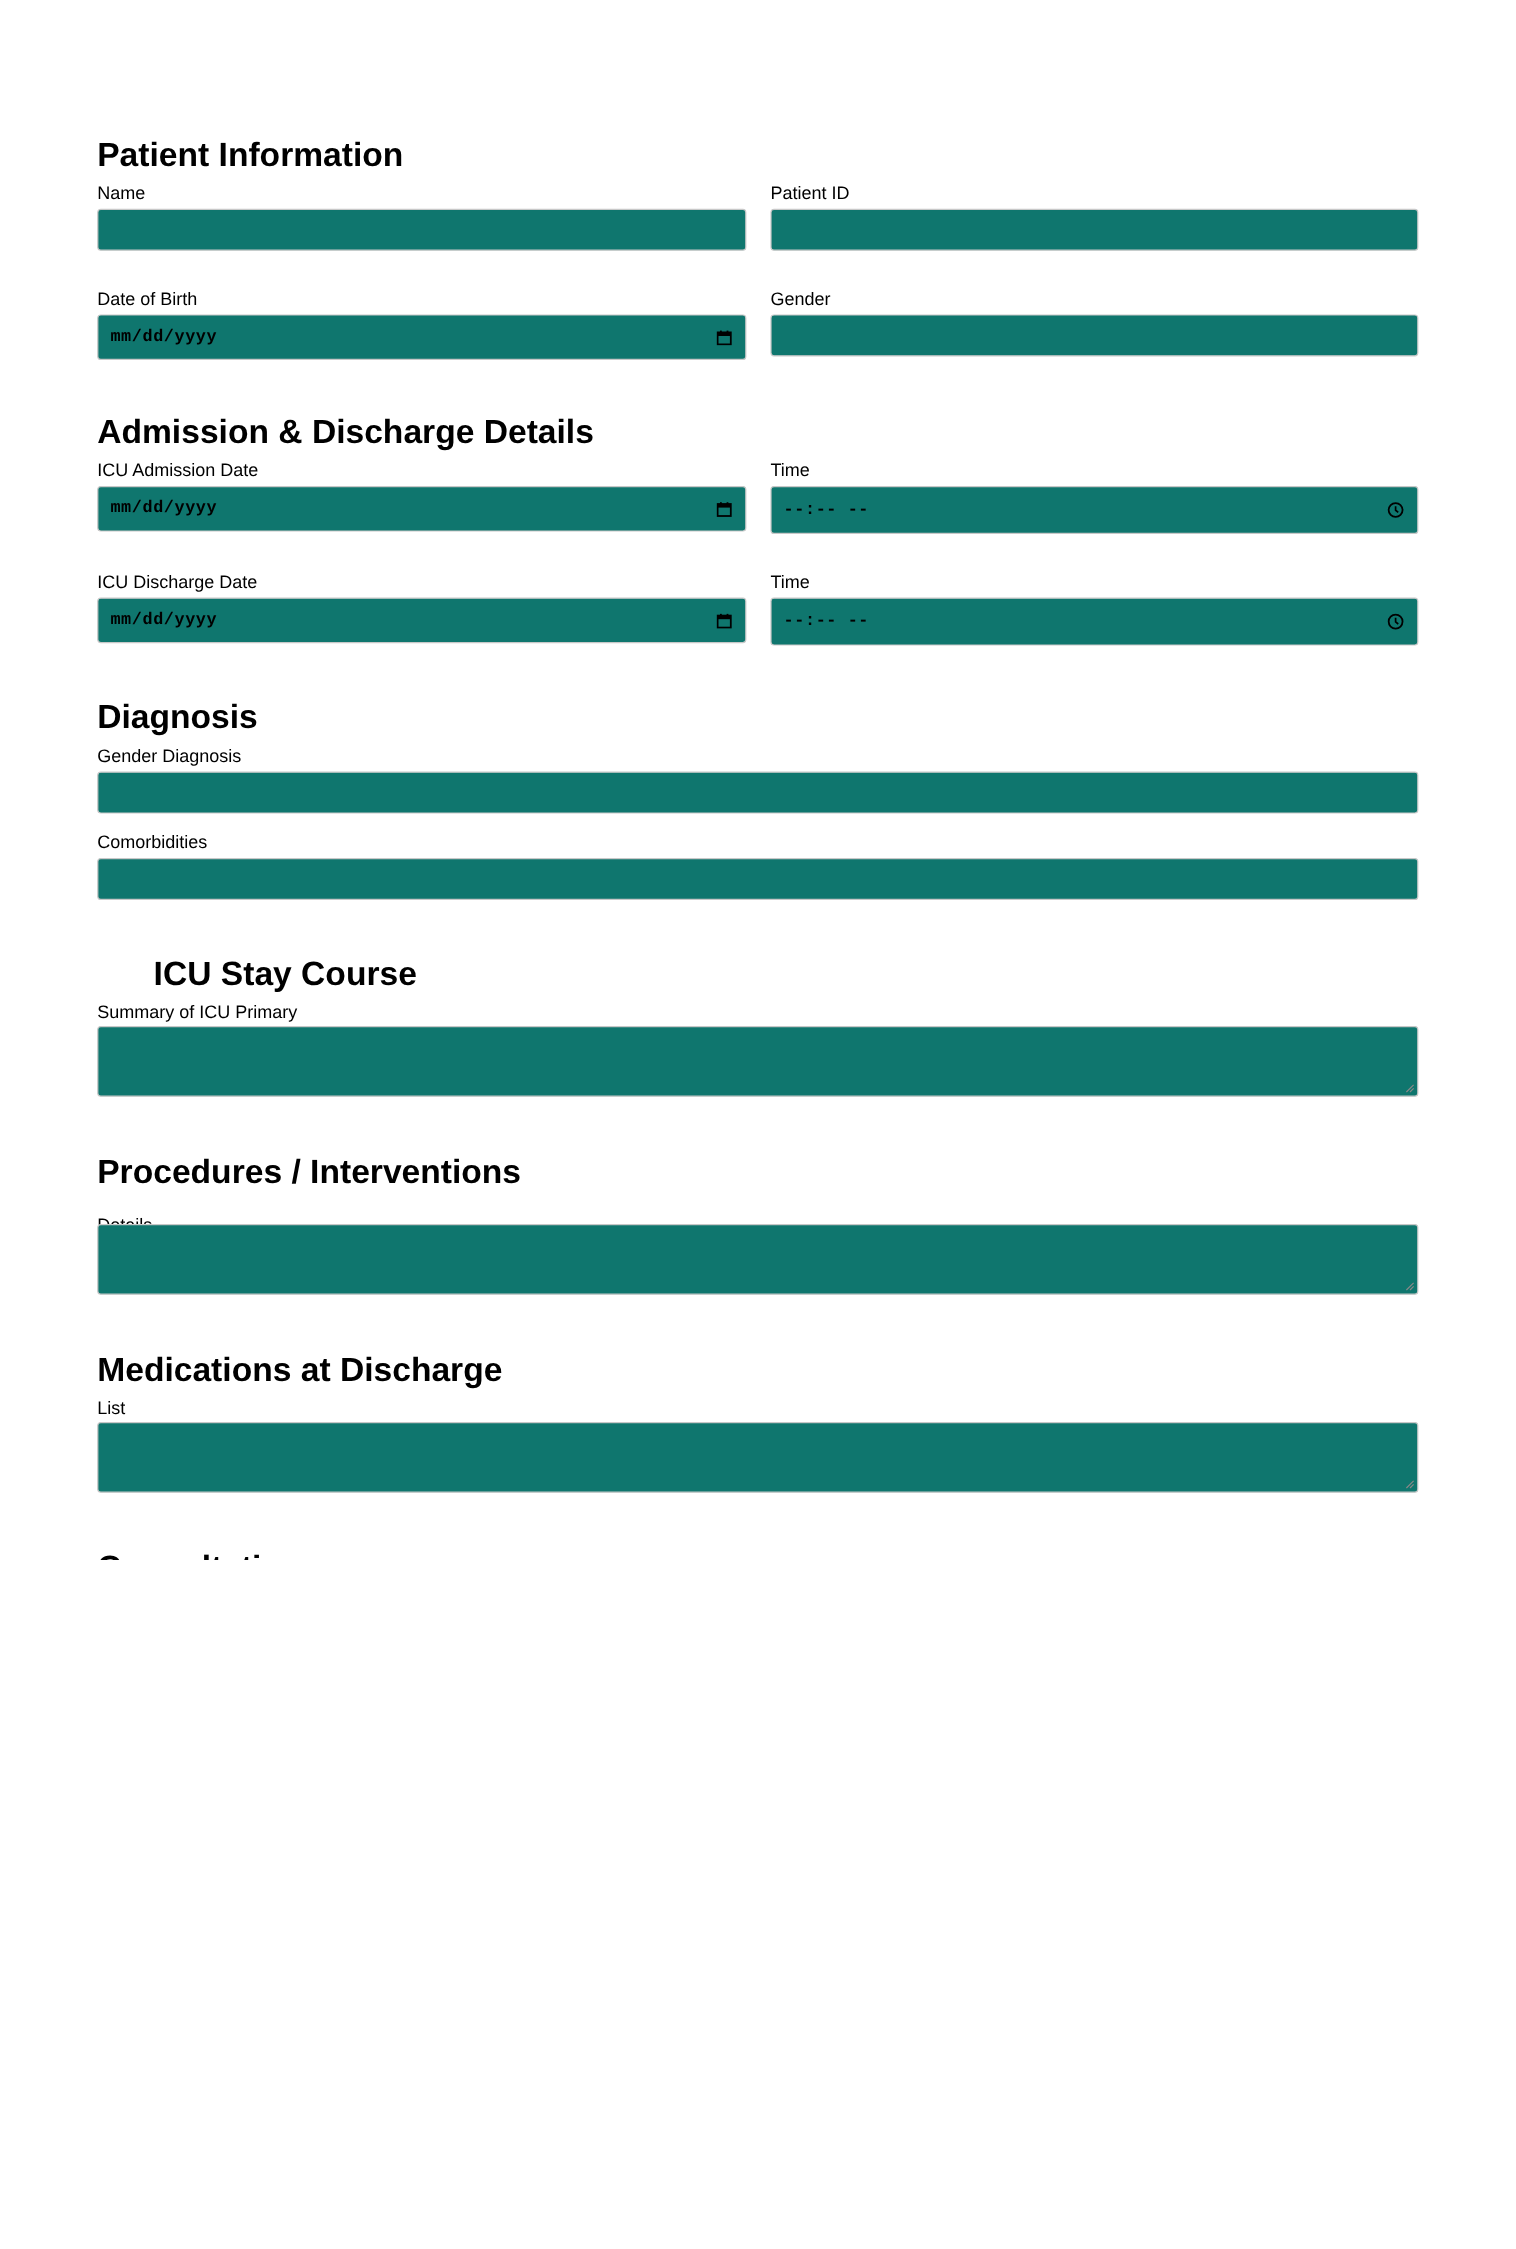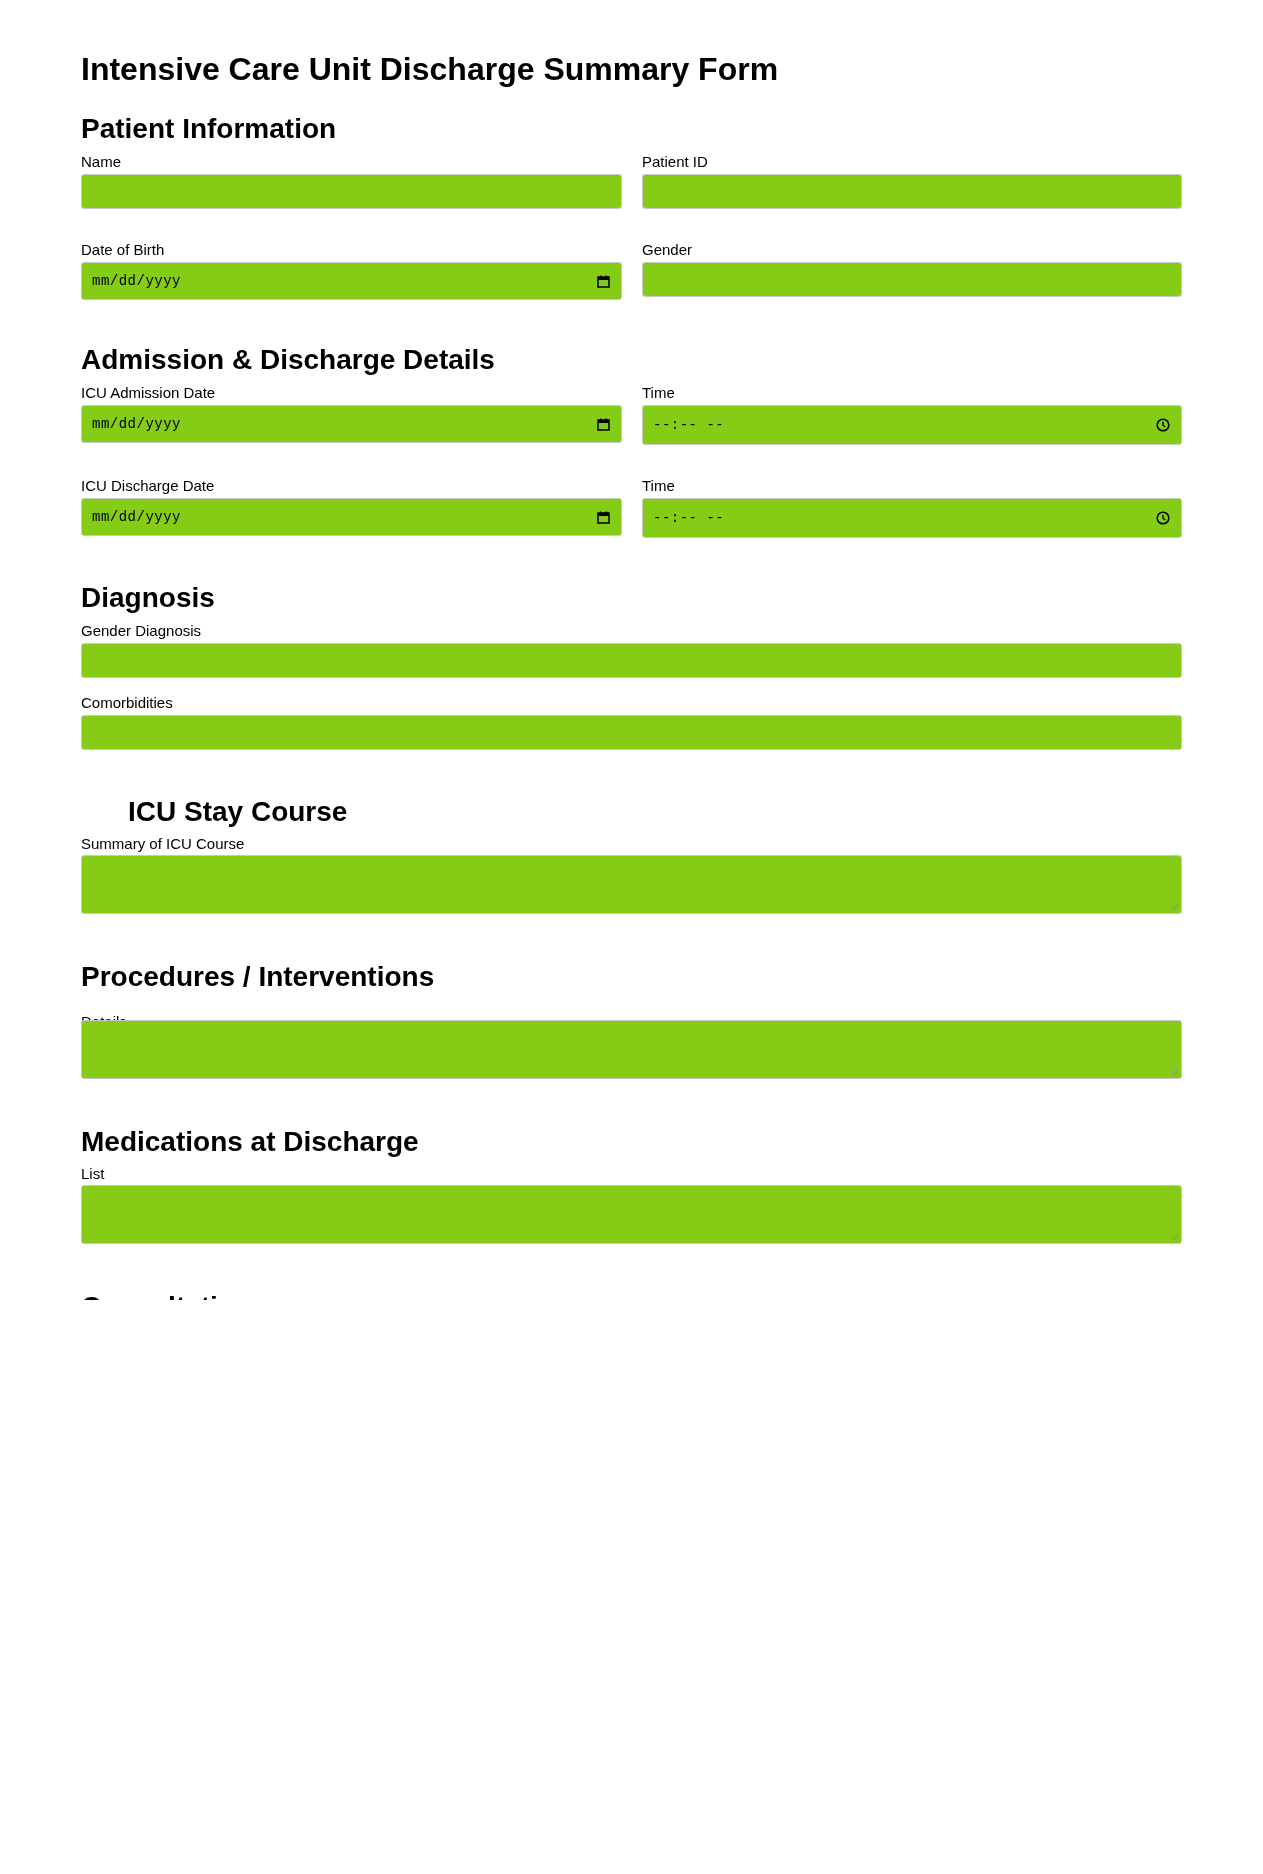--- a/index.html
+++ b/index.html
@@ -3,35 +3,34 @@
 <meta charset="utf-8">
 <style>
   html, body { margin: 0; padding: 0; background: #ffffff; }
   body { width: 1263px; height: 1874px; position: relative; overflow: hidden;
          font-family: "Liberation Sans", sans-serif; color: #000; }
   .viewport { position: absolute; left: 0; top: 0; width: 1263px; height: 1300px; overflow: hidden; }
   .abs { position: absolute; }
   h1.title { margin: 0; font-size: 32px; font-weight: bold; line-height: 1; }
   h2.section { margin: 0; font-size: 28px; font-weight: bold; line-height: 1; }
   .label { font-size: 15px; line-height: 1; }
-  .field { box-sizing: border-box; border: 1px solid #c8c8c8; border-radius: 3px; background: #84cc16;
-           box-shadow: inset 0 0 0 0 transparent; }
+  .field { box-sizing: border-box; border: 1px solid #c8c8c8; border-radius: 3px; background: #0f766e;
+           box-shadow: inset 0 0 0 0 transparent; font-weight: bold; }
   .field.text { height: 35px; }
   .field.date, .field.time { height: 38px; display: flex; align-items: center; padding: 0 10px; }
   .mono { font-family: "Liberation Mono", "DejaVu Sans Mono", monospace; font-size: 14px; color: #000; letter-spacing: 0.5px; flex: 1; }
   .icon-right { width: 16px; height: 16px; display: flex; align-items: center; justify-content: center; }
   .field.area { height: 59px; }
   .resize-grip { position: absolute; right: 2px; bottom: 2px; width: 8px; height: 8px; }
 </style>
 </head>
 <body>
 
 <div class="viewport">
 
-  <h1 class="title abs" style="left:81px; top:53px;">Intensive Care Unit Discharge Summary Form</h1>
 
   <h2 class="section abs" style="left:81px; top:115px;">Patient Information</h2>
 
   <div class="label abs" style="left:81px; top:154px;">Name</div>
   <div class="field text abs" style="left:81px; top:174px; width:541px;"></div>
 
   <div class="label abs" style="left:642px; top:154px;">Patient ID</div>
   <div class="field text abs" style="left:642px; top:174px; width:540px;"></div>
 
   <div class="label abs" style="left:81px; top:242px;">Date of Birth</div>
@@ -103,21 +102,21 @@
   <h2 class="section abs" style="left:81px; top:584px;">Diagnosis</h2>
 
   <div class="label abs" style="left:81px; top:623px;">Gender Diagnosis</div>
   <div class="field text abs" style="left:81px; top:643px; width:1101px;"></div>
 
   <div class="label abs" style="left:81px; top:695px;">Comorbidities</div>
   <div class="field text abs" style="left:81px; top:715px; width:1101px;"></div>
 
   <h2 class="section abs" style="left:81px; top:798px;margin-left:47px;">ICU Stay Course</h2>
 
-  <div class="label abs" style="left:81px; top:836px;">Summary of ICU Course</div>
+  <div class="label abs" style="left:81px; top:836px;">Summary of ICU Primary</div>
   <div class="field area abs" style="left:81px; top:855px; width:1101px;">
     <svg class="resize-grip" viewBox="0 0 8 8">
         <path d="M7 1 L1 7 M7 4 L4 7" stroke="#888" stroke-width="1"></path>
       </svg>
   </div>
 
   <h2 class="section abs" style="left:81px; top:963px;">Procedures / Interventions</h2>
 
   <div class="label abs" style="left:81px; top:1001px;margin-top:13px;">Details</div>
   <div class="field area abs" style="left:81px; top:1020px; width:1101px;">

